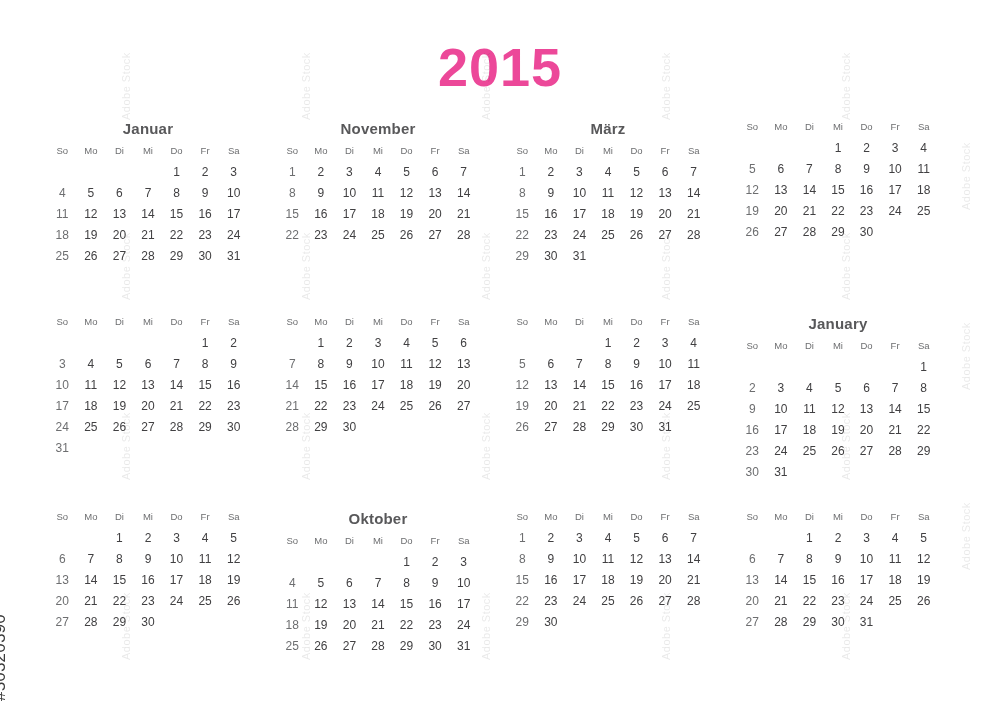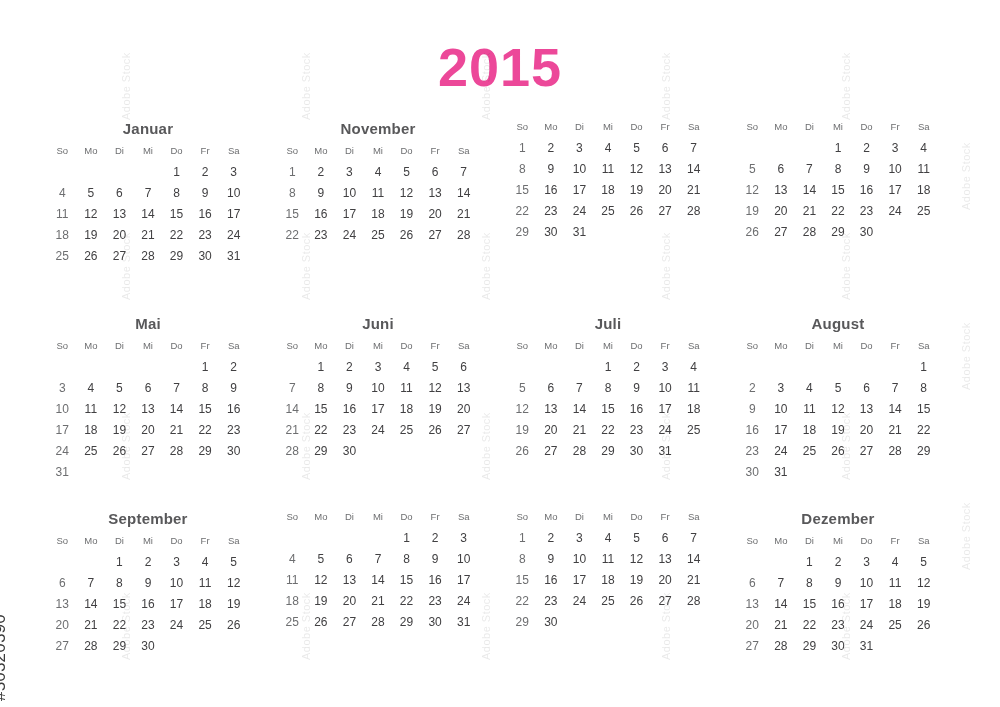--- a/index.html
+++ b/index.html
@@ -280,20 +280,21 @@
             <td class="empty"></td>
             <td class="empty"></td>
             <td class="empty"></td>
             <td class="empty"></td>
             <td class="empty"></td>
           </tr>
         </tbody>
       </table>
     </div>
     <div class="month">
+      <div class="month-title">März</div>
       <table class="month-table">
         <thead>
           <tr>
             <th>So</th>
             <th>Mo</th>
             <th>Di</th>
             <th>Mi</th>
             <th>Do</th>
             <th>Fr</th>
             <th>Sa</th>
@@ -422,21 +423,20 @@
             <td class="empty"></td>
             <td class="empty"></td>
             <td class="empty"></td>
             <td class="empty"></td>
             <td class="empty"></td>
           </tr>
         </tbody>
       </table>
     </div>
     <div class="month">
-      <div class="month-title">Mai</div>
       <table class="month-table">
         <thead>
           <tr>
             <th>So</th>
             <th>Mo</th>
             <th>Di</th>
             <th>Mi</th>
             <th>Do</th>
             <th>Fr</th>
             <th>Sa</th>
@@ -494,21 +494,20 @@
             <td class="empty"></td>
             <td class="empty"></td>
             <td class="empty"></td>
             <td class="empty"></td>
             <td class="empty"></td>
           </tr>
         </tbody>
       </table>
     </div>
     <div class="month">
-      <div class="month-title">Juni</div>
       <table class="month-table">
         <thead>
           <tr>
             <th>So</th>
             <th>Mo</th>
             <th>Di</th>
             <th>Mi</th>
             <th>Do</th>
             <th>Fr</th>
             <th>Sa</th>
@@ -566,21 +565,20 @@
             <td class="empty"></td>
             <td class="empty"></td>
             <td class="empty"></td>
             <td class="empty"></td>
             <td class="empty"></td>
           </tr>
         </tbody>
       </table>
     </div>
     <div class="month">
-      <div class="month-title">Juli</div>
       <table class="month-table">
         <thead>
           <tr>
             <th>So</th>
             <th>Mo</th>
             <th>Di</th>
             <th>Mi</th>
             <th>Do</th>
             <th>Fr</th>
             <th>Sa</th>
@@ -638,21 +636,21 @@
             <td class="empty"></td>
             <td class="empty"></td>
             <td class="empty"></td>
             <td class="empty"></td>
             <td class="empty"></td>
           </tr>
         </tbody>
       </table>
     </div>
     <div class="month">
-      <div class="month-title">August</div>
+      <div class="month-title">January</div>
       <table class="month-table">
         <thead>
           <tr>
             <th>So</th>
             <th>Mo</th>
             <th>Di</th>
             <th>Mi</th>
             <th>Do</th>
             <th>Fr</th>
             <th>Sa</th>
@@ -710,21 +708,20 @@
             <td class="empty"></td>
             <td class="empty"></td>
             <td class="empty"></td>
             <td class="empty"></td>
             <td class="empty"></td>
           </tr>
         </tbody>
       </table>
     </div>
     <div class="month">
-      <div class="month-title">September</div>
       <table class="month-table">
         <thead>
           <tr>
             <th>So</th>
             <th>Mo</th>
             <th>Di</th>
             <th>Mi</th>
             <th>Do</th>
             <th>Fr</th>
             <th>Sa</th>
@@ -782,20 +779,21 @@
             <td class="empty"></td>
             <td class="empty"></td>
             <td class="empty"></td>
             <td class="empty"></td>
             <td class="empty"></td>
           </tr>
         </tbody>
       </table>
     </div>
     <div class="month">
+      <div class="month-title">Oktober</div>
       <table class="month-table">
         <thead>
           <tr>
             <th>So</th>
             <th>Mo</th>
             <th>Di</th>
             <th>Mi</th>
             <th>Do</th>
             <th>Fr</th>
             <th>Sa</th>
@@ -924,21 +922,20 @@
             <td class="empty"></td>
             <td class="empty"></td>
             <td class="empty"></td>
             <td class="empty"></td>
             <td class="empty"></td>
           </tr>
         </tbody>
       </table>
     </div>
     <div class="month">
-      <div class="month-title">Dezember</div>
       <table class="month-table">
         <thead>
           <tr>
             <th>So</th>
             <th>Mo</th>
             <th>Di</th>
             <th>Mi</th>
             <th>Do</th>
             <th>Fr</th>
             <th>Sa</th>

